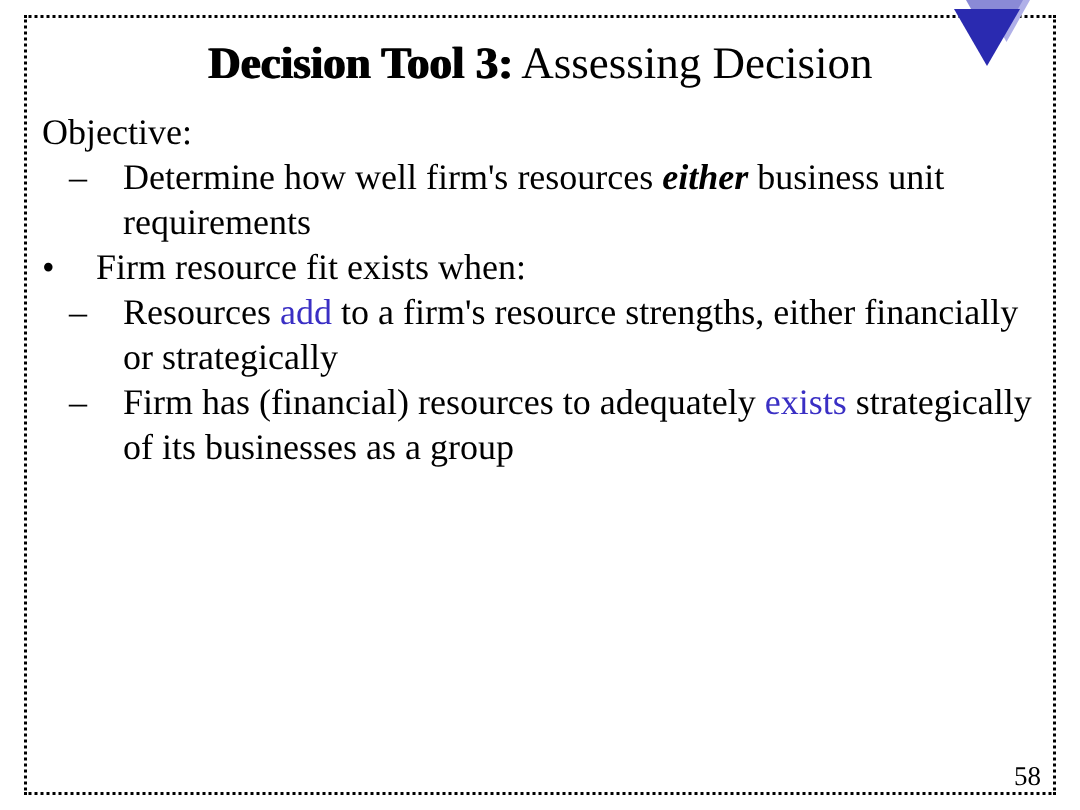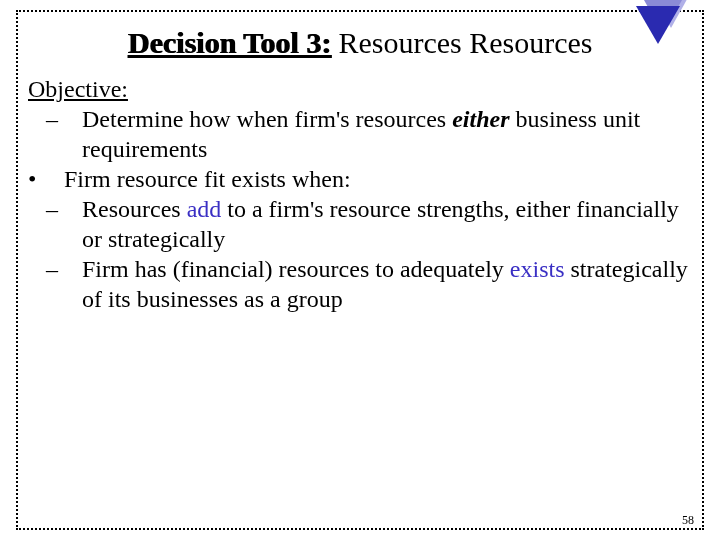--- a/index.html
+++ b/index.html
@@ -28,32 +28,30 @@
   }
   .title {
     text-align: center;
     font-size: 30px;
     color: #000;
     margin-top: 26px;
     margin-bottom: 14px;
     font-weight: normal;
   }
   .title .prefix {
-    text-decoration: underline;
     font-weight: bold;
     text-shadow: 1px 0 0 #000;
   }
   .content {
     padding: 0 28px 0 28px;
     font-size: 24px;
     line-height: 1.25;
     color: #000;
   }
   .objective-label {
-    text-decoration: underline;
     text-align: right;
   }
   .lvl1 {
     margin-left: 36px;
     text-indent: -18px;
     padding-left: 18px;
   }
   .lvl0b {
     margin-left: 18px;
     text-indent: -18px;
@@ -61,48 +59,48 @@
   }
   .dash { display: inline-block; width: 18px; }
   .dot  { display: inline-block; width: 18px; }
   .kw-match { font-style: italic; font-weight: bold; }
   .kw-add { color: #3a2fc4; }
   .kw-support { color: #3a2fc4; }
   .page-num {
     position: absolute;
     bottom: 12px;
     right: 26px;
-    font-size: 12px;
+    font-size: 18px;
     color: #000;
   }
 </style>
 </head>
 <body>
 
 <div class="slide-border"></div>
 
 <div class="corner-graphic">
   <svg viewBox="0 0 80 70" width="80" height="70">
     <polygon points="30,0 68,0 49,34" fill="#b0b0e8"></polygon>
     <polygon points="22,6 60,6 41,40" fill="#8a8ad6"></polygon>
     <polygon points="14,12 58,12 36,50" fill="#2a2ab0"></polygon>
   </svg>
 </div>
 
 <h1 class="title">
-  <span class="prefix">Decision Tool 3:</span><span> Resources Resources</span>
+  <span class="prefix">Decision Tool 3:</span><span> Assessing Decision</span>
 </h1>
 
 <div class="content">
   <div>
     <span class="objective-label">Objective:</span>
   </div>
 
   <div class="lvl1">
-    <span class="dash">–</span><span>Determine how when firm's resources </span><span class="kw-match">either</span><span> business unit requirements</span>
+    <span class="dash">–</span><span>Determine how well firm's resources </span><span class="kw-match">either</span><span> business unit requirements</span>
   </div>
 
   <div class="lvl0b">
     <span class="dot">•</span><span>Firm resource fit exists when:</span>
   </div>
 
   <div class="lvl1">
     <span class="dash">–</span><span>Resources </span><span class="kw-add">add</span><span> to a firm's resource strengths, either financially or strategically</span>
   </div>
 

